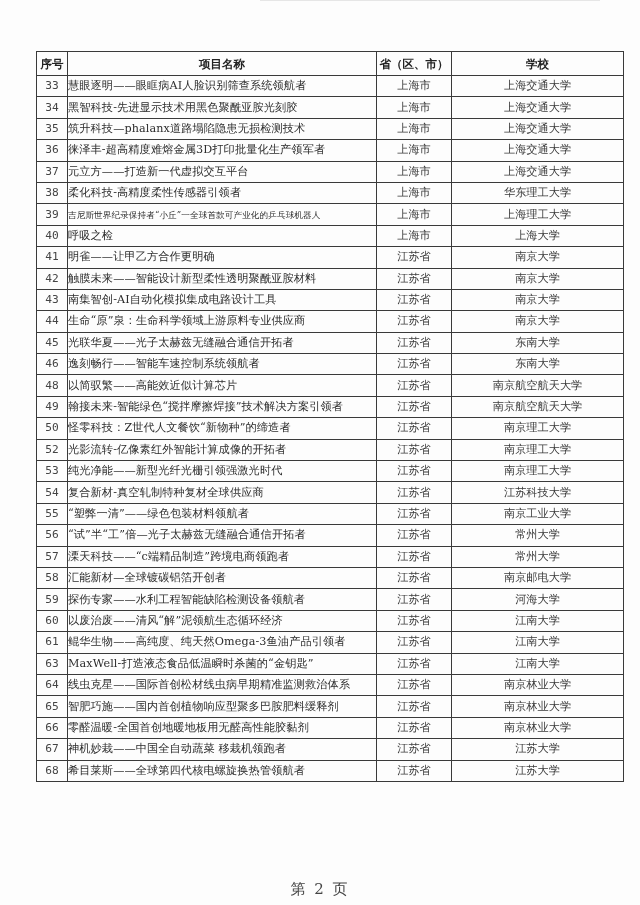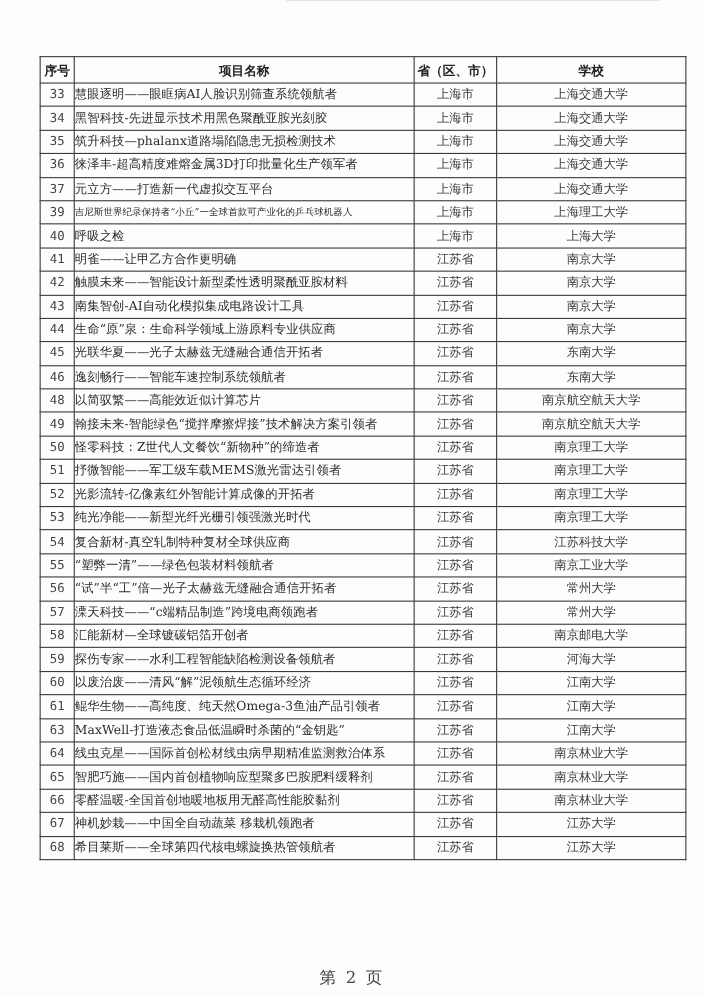--- a/index.html
+++ b/index.html
@@ -78,20 +78,26 @@
         <td class="prov">上海市</td>
         <td class="school">上海交通大学</td>
       </tr>
       <tr>
         <td class="no">37</td>
         <td class="name">元立方——打造新一代虚拟交互平台</td>
         <td class="prov">上海市</td>
         <td class="school">上海交通大学</td>
       </tr>
       <tr>
+        <td class="no">38</td>
+        <td class="name">柔化科技-高精度柔性传感器引领者</td>
+        <td class="prov">上海市</td>
+        <td class="school">华东理工大学</td>
+      </tr>
+      <tr>
         <td class="no">39</td>
         <td class="name small">吉尼斯世界纪录保持者“小丘”一全球首款可产业化的乒乓球机器人</td>
         <td class="prov">上海市</td>
         <td class="school">上海理工大学</td>
       </tr>
       <tr>
         <td class="no">40</td>
         <td class="name">呼吸之检</td>
         <td class="prov">上海市</td>
         <td class="school">上海大学</td>
@@ -144,26 +150,20 @@
         <td class="prov">江苏省</td>
         <td class="school">南京航空航天大学</td>
       </tr>
       <tr>
         <td class="no">50</td>
         <td class="name">怪零科技：Z世代人文餐饮“新物种”的缔造者</td>
         <td class="prov">江苏省</td>
         <td class="school">南京理工大学</td>
       </tr>
       <tr>
-        <td class="no">51</td>
-        <td class="name">抒微智能——军工级车载MEMS激光雷达引领者</td>
-        <td class="prov">江苏省</td>
-        <td class="school">南京理工大学</td>
-      </tr>
-      <tr>
         <td class="no">52</td>
         <td class="name">光影流转-亿像素红外智能计算成像的开拓者</td>
         <td class="prov">江苏省</td>
         <td class="school">南京理工大学</td>
       </tr>
       <tr>
         <td class="no">53</td>
         <td class="name">纯光净能——新型光纤光栅引领强激光时代</td>
         <td class="prov">江苏省</td>
         <td class="school">南京理工大学</td>

